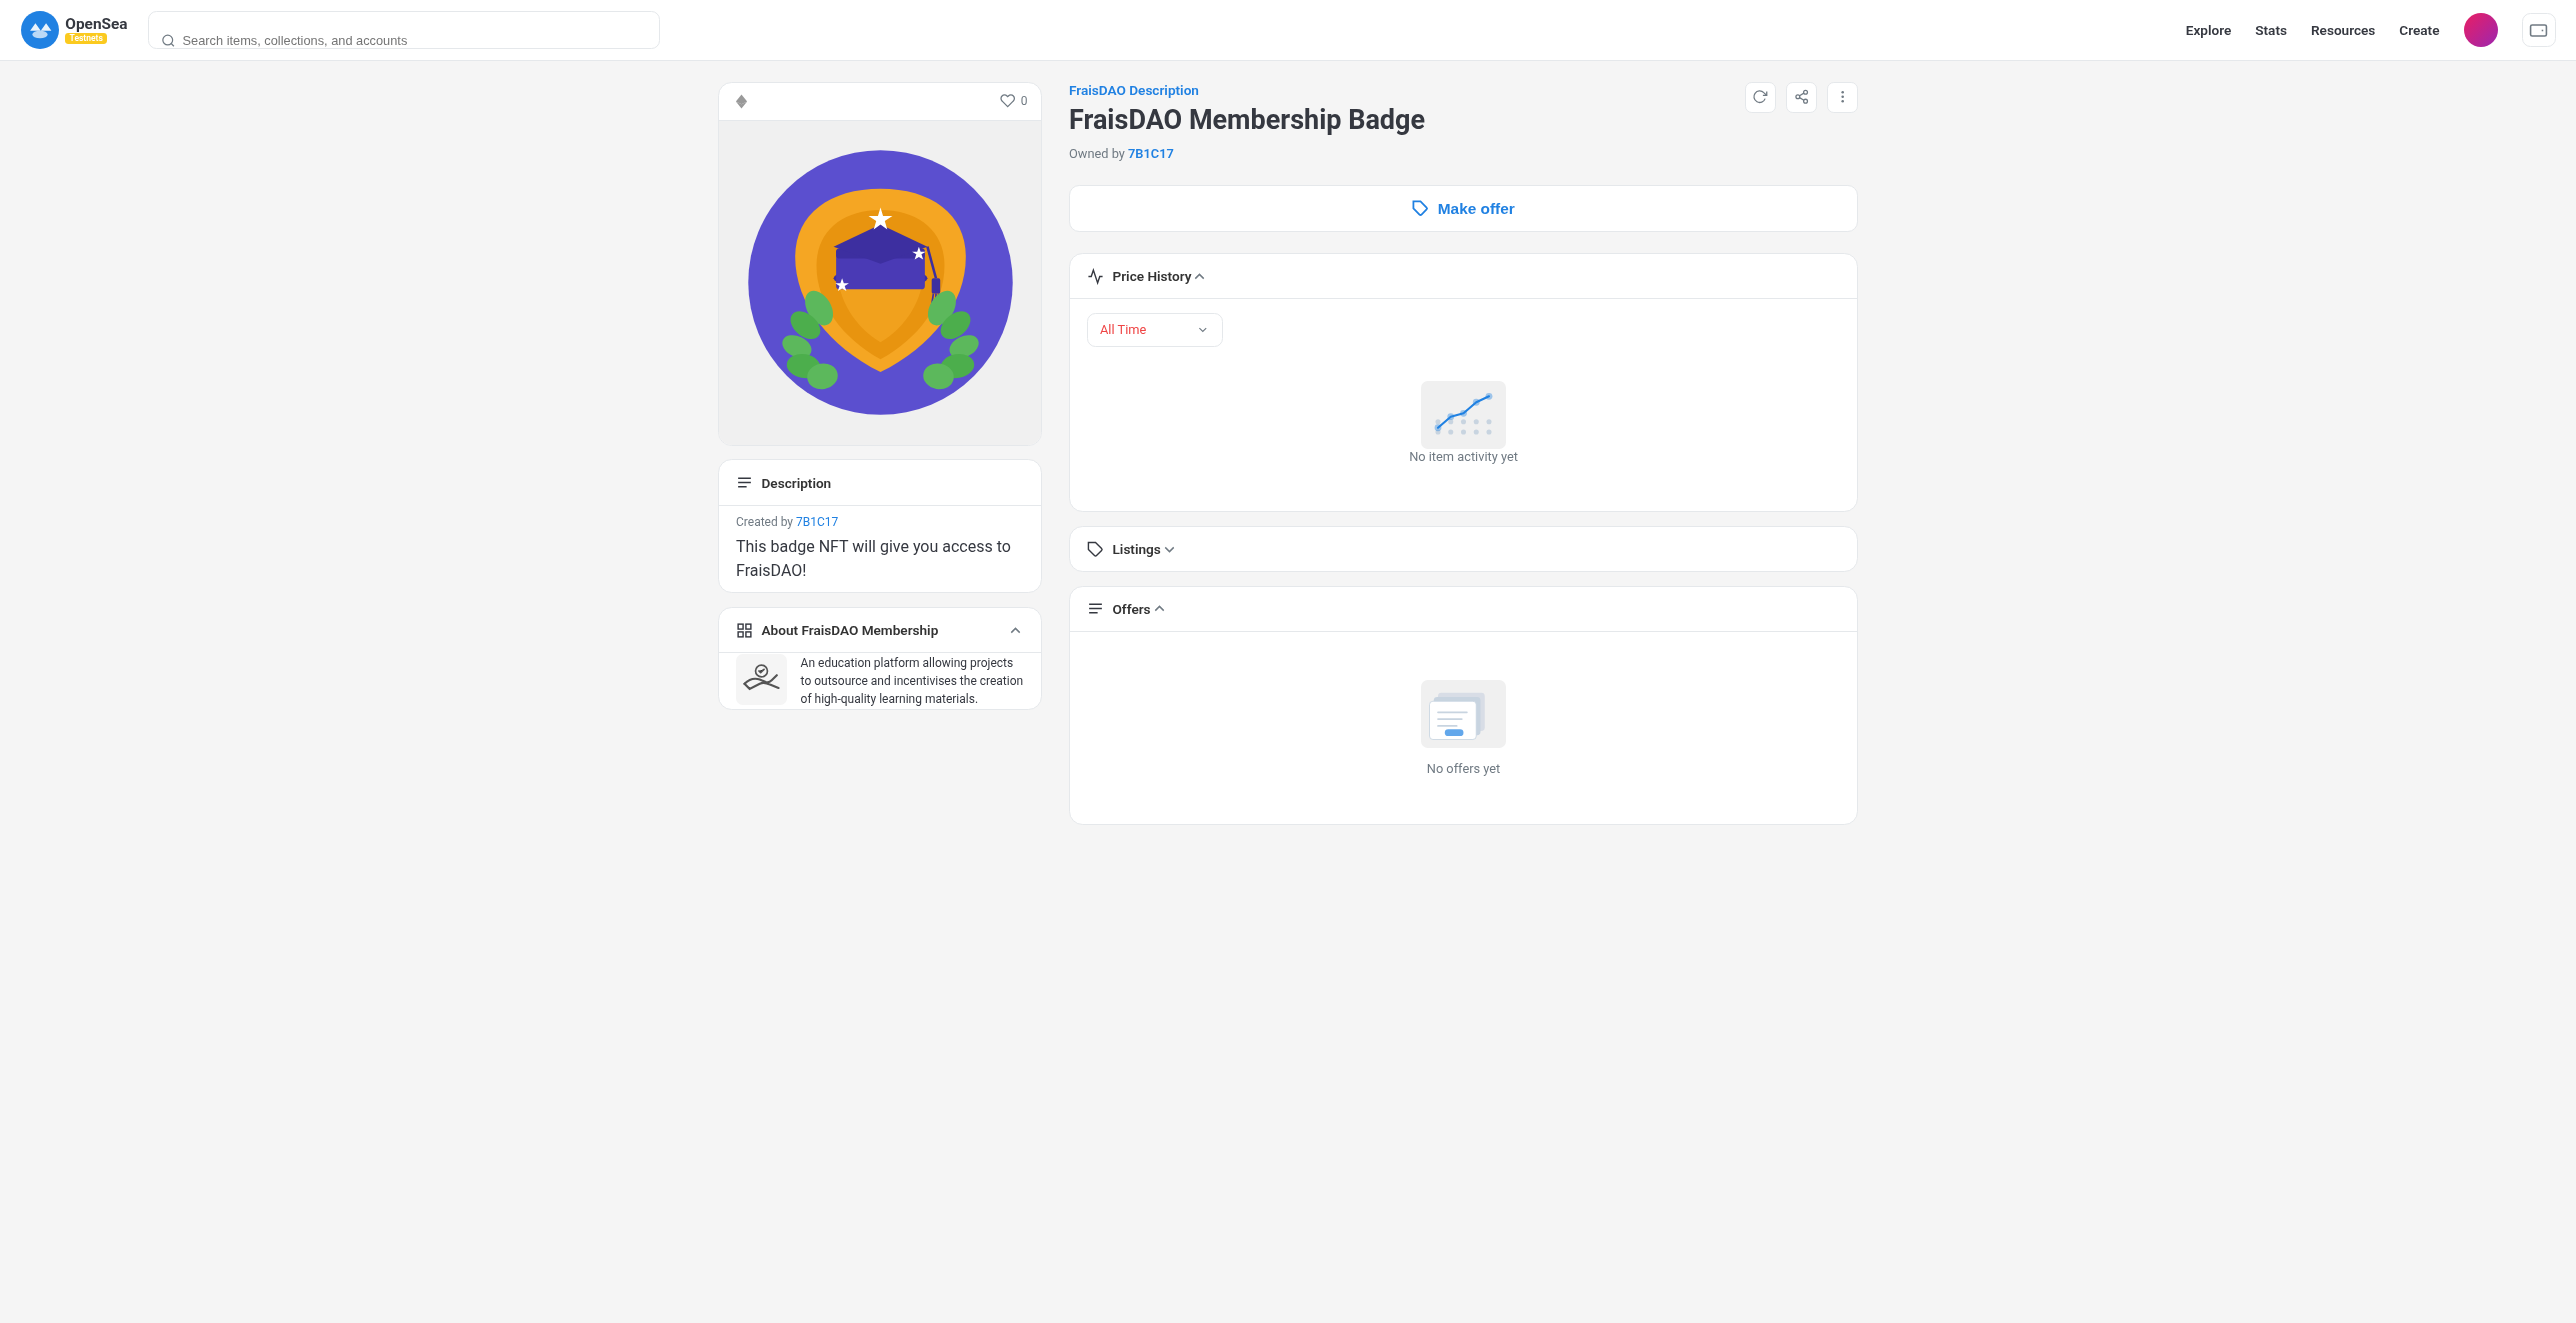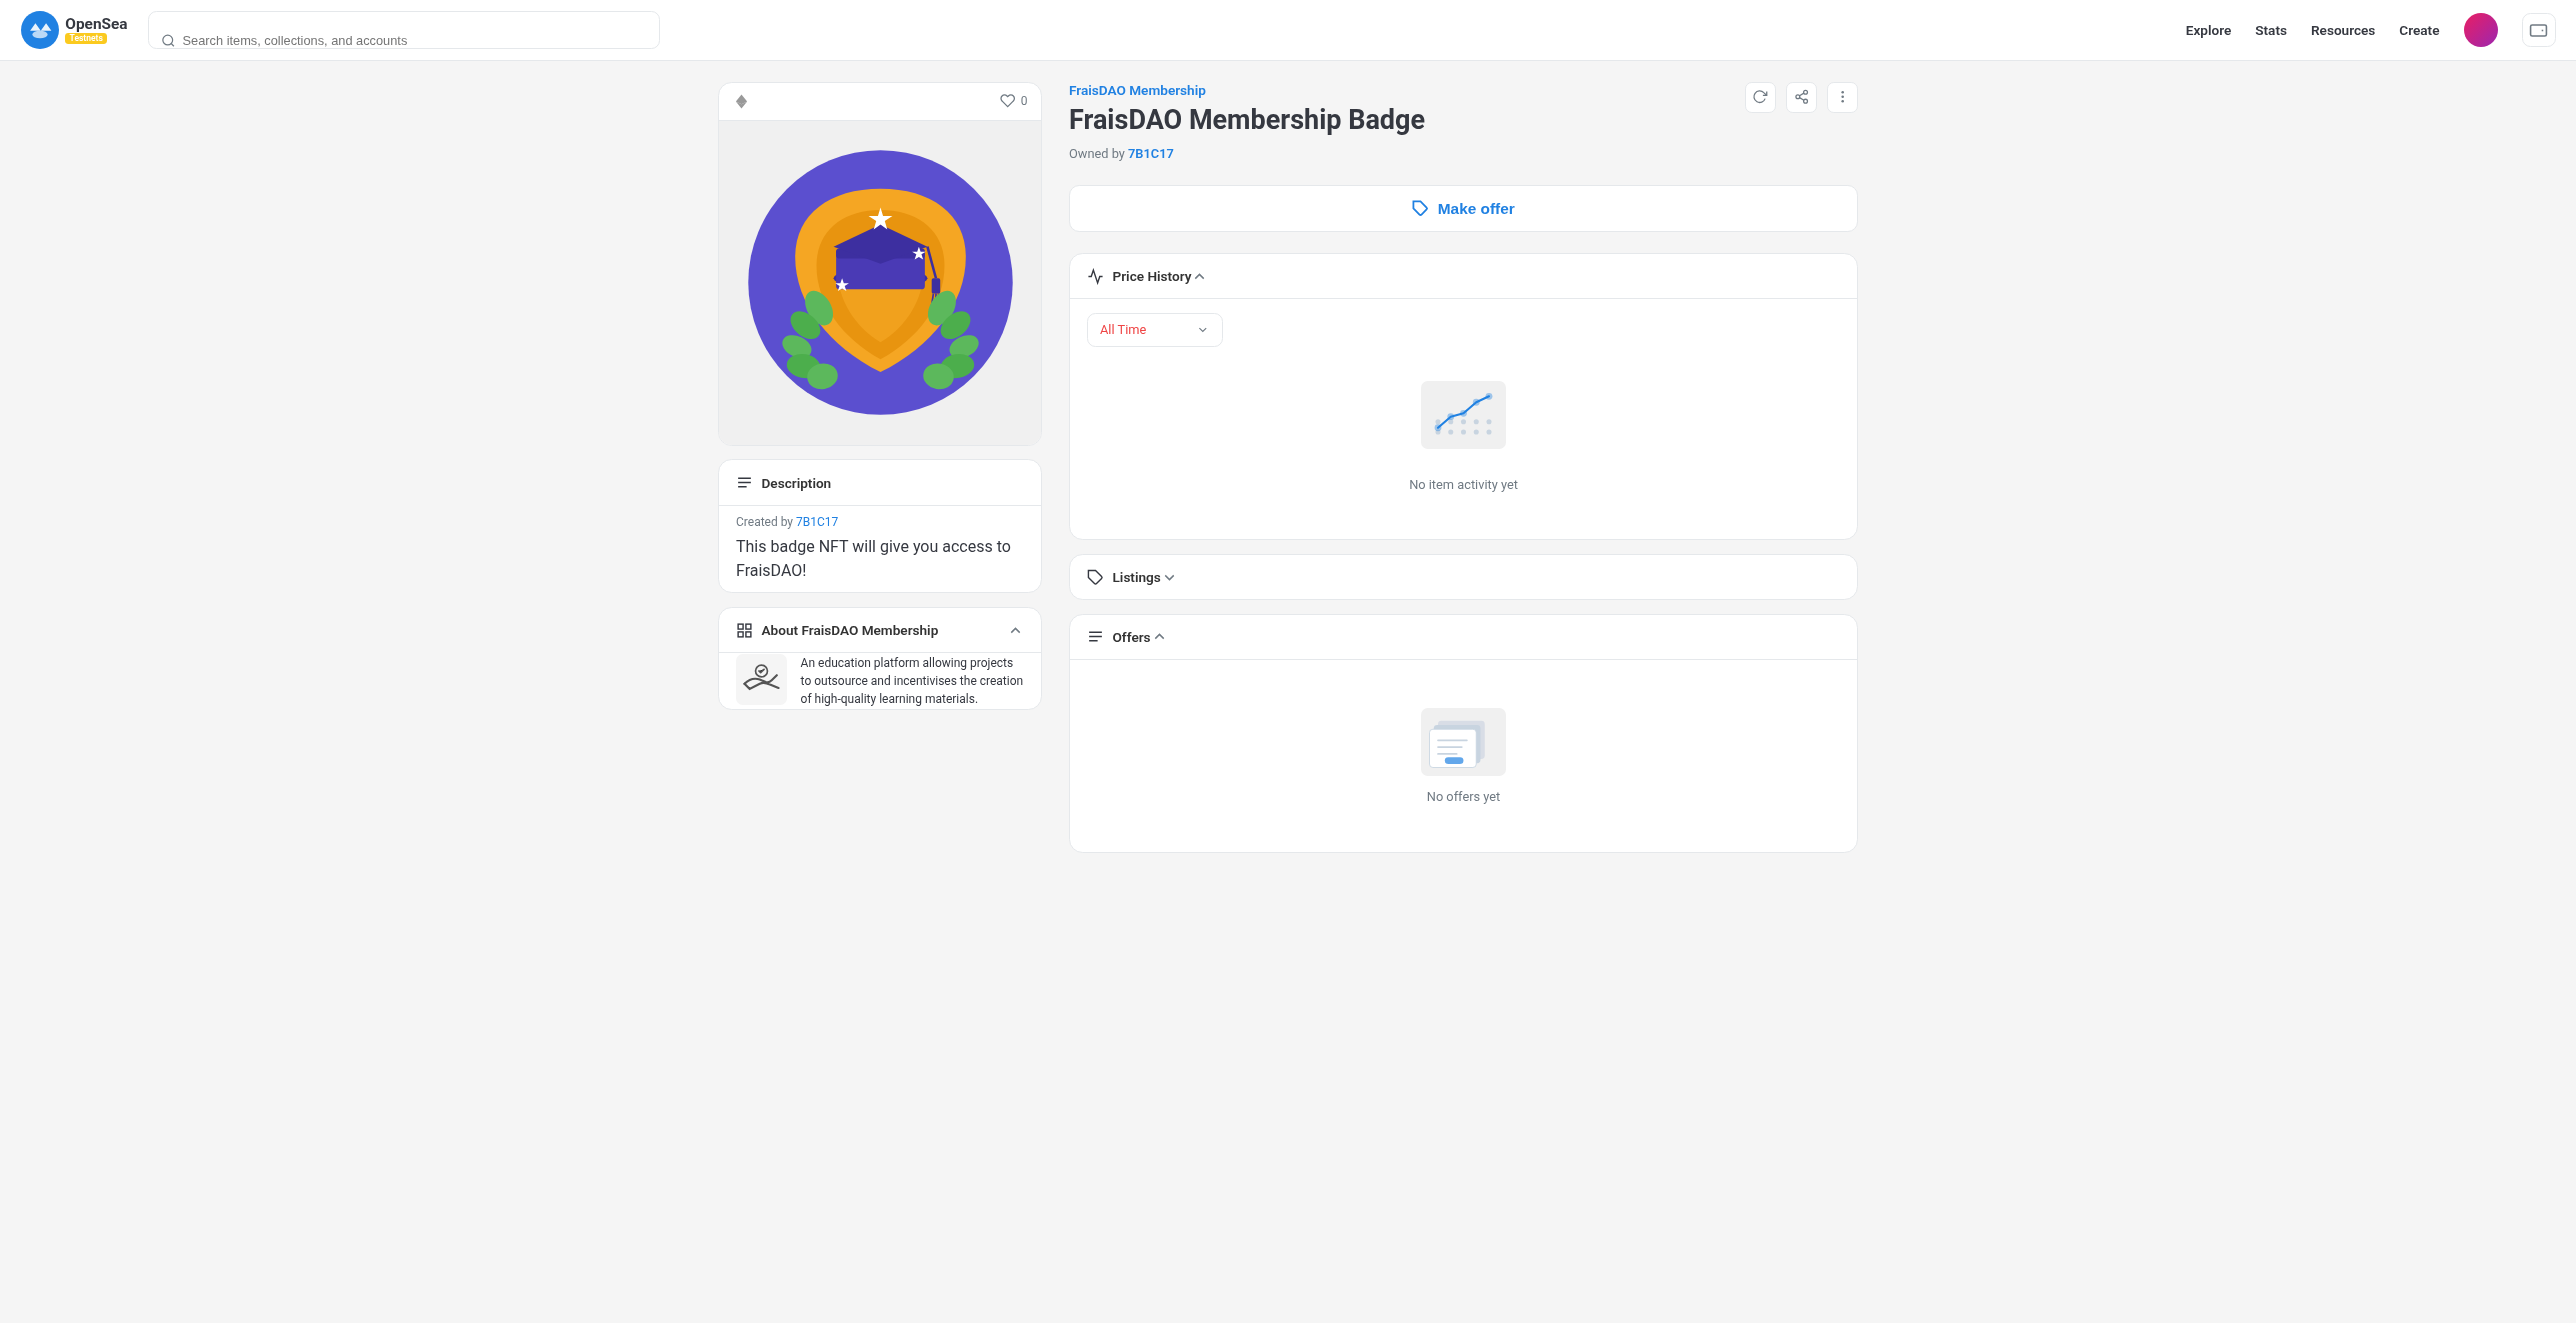--- a/index.html
+++ b/index.html
@@ -100,21 +100,21 @@
     .section-body { padding: 13.6px 17px; border-top: 0.9px solid #e5e8eb; }
 
     .time-select {
       display: flex; align-items: center; justify-content: space-between;
       border: 0.9px solid #e5e8eb; border-radius: 8.5px; padding: 8.5px 12px;
       width: 136px; cursor: pointer; background: #fff; font-size: 12.8px; color: #ef4444;
     }
 
     .empty-chart {
       display: flex; flex-direction: column; align-items: center; justify-content: center;
-      padding: 34px 17px; gap: 28px;
+      padding: 34px 17px; gap: 0;
     }
     .chart-placeholder { width: 85px; height: 68px; }
     .empty-label { color: #707a83; font-size: 12.8px; }
 
     .empty-offers {
       display: flex; flex-direction: column; align-items: center; justify-content: center;
       padding: 34px 17px; gap: 13.6px;
     }
     .offers-placeholder { width: 85px; height: 68px; }
 
@@ -265,21 +265,21 @@
         <div class="about-text">An education platform allowing projects to outsource and incentivises the creation of high-quality learning materials.</div>
       </div>
     </div>
 
   </div>
 
   <div class="right-panel">
 
     <div class="right-top">
       <div>
-        <a class="nft-collection-link">FraisDAO Membership</a>
+        <a class="nft-collection-link">FraisDAO Description</a>
         <h1 class="nft-title">FraisDAO Membership Badge</h1>
         <div class="nft-owner">
           <span>Owned by</span> <a>7B1C17</a>
         </div>
       </div>
       <div class="action-icons">
         <div class="action-icon-btn">
           <svg width="15.4" height="15.4" viewBox="0 0 24 24" fill="none" stroke="currentColor" stroke-width="2">
               <polyline points="23 4 23 10 17 10"></polyline>
               <path d="M20.49 15a9 9 0 1 1-2.12-9.36L23 10"></path>

